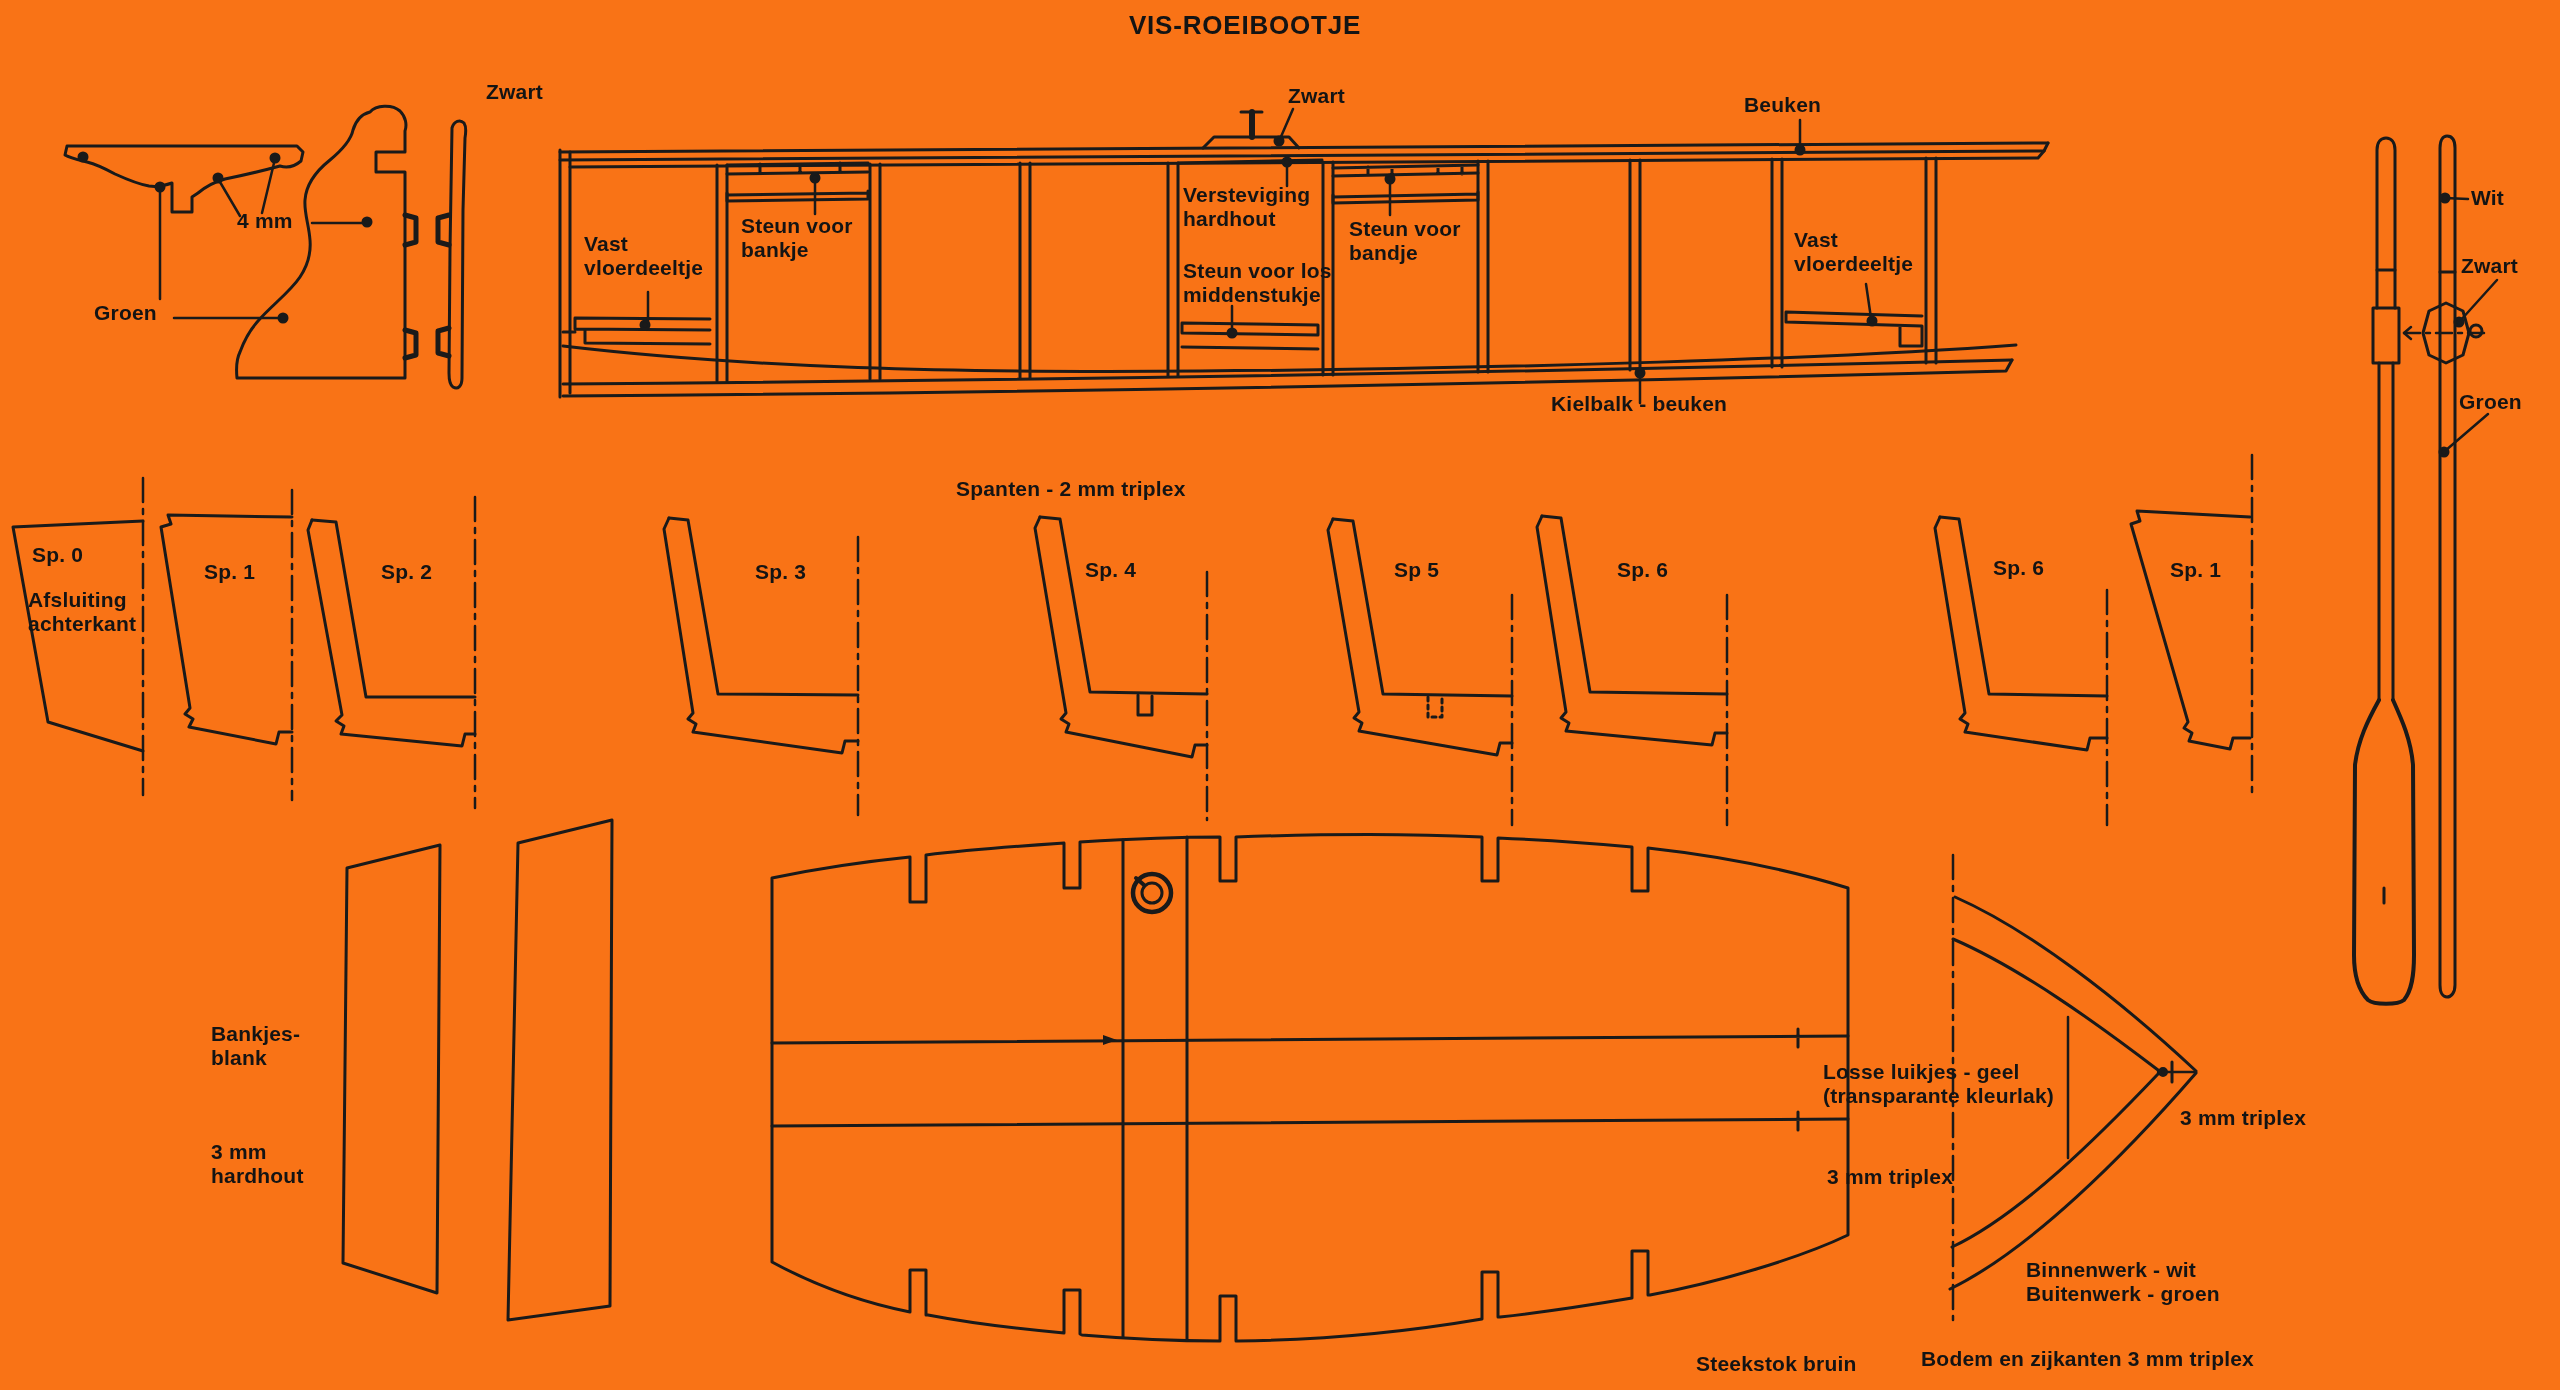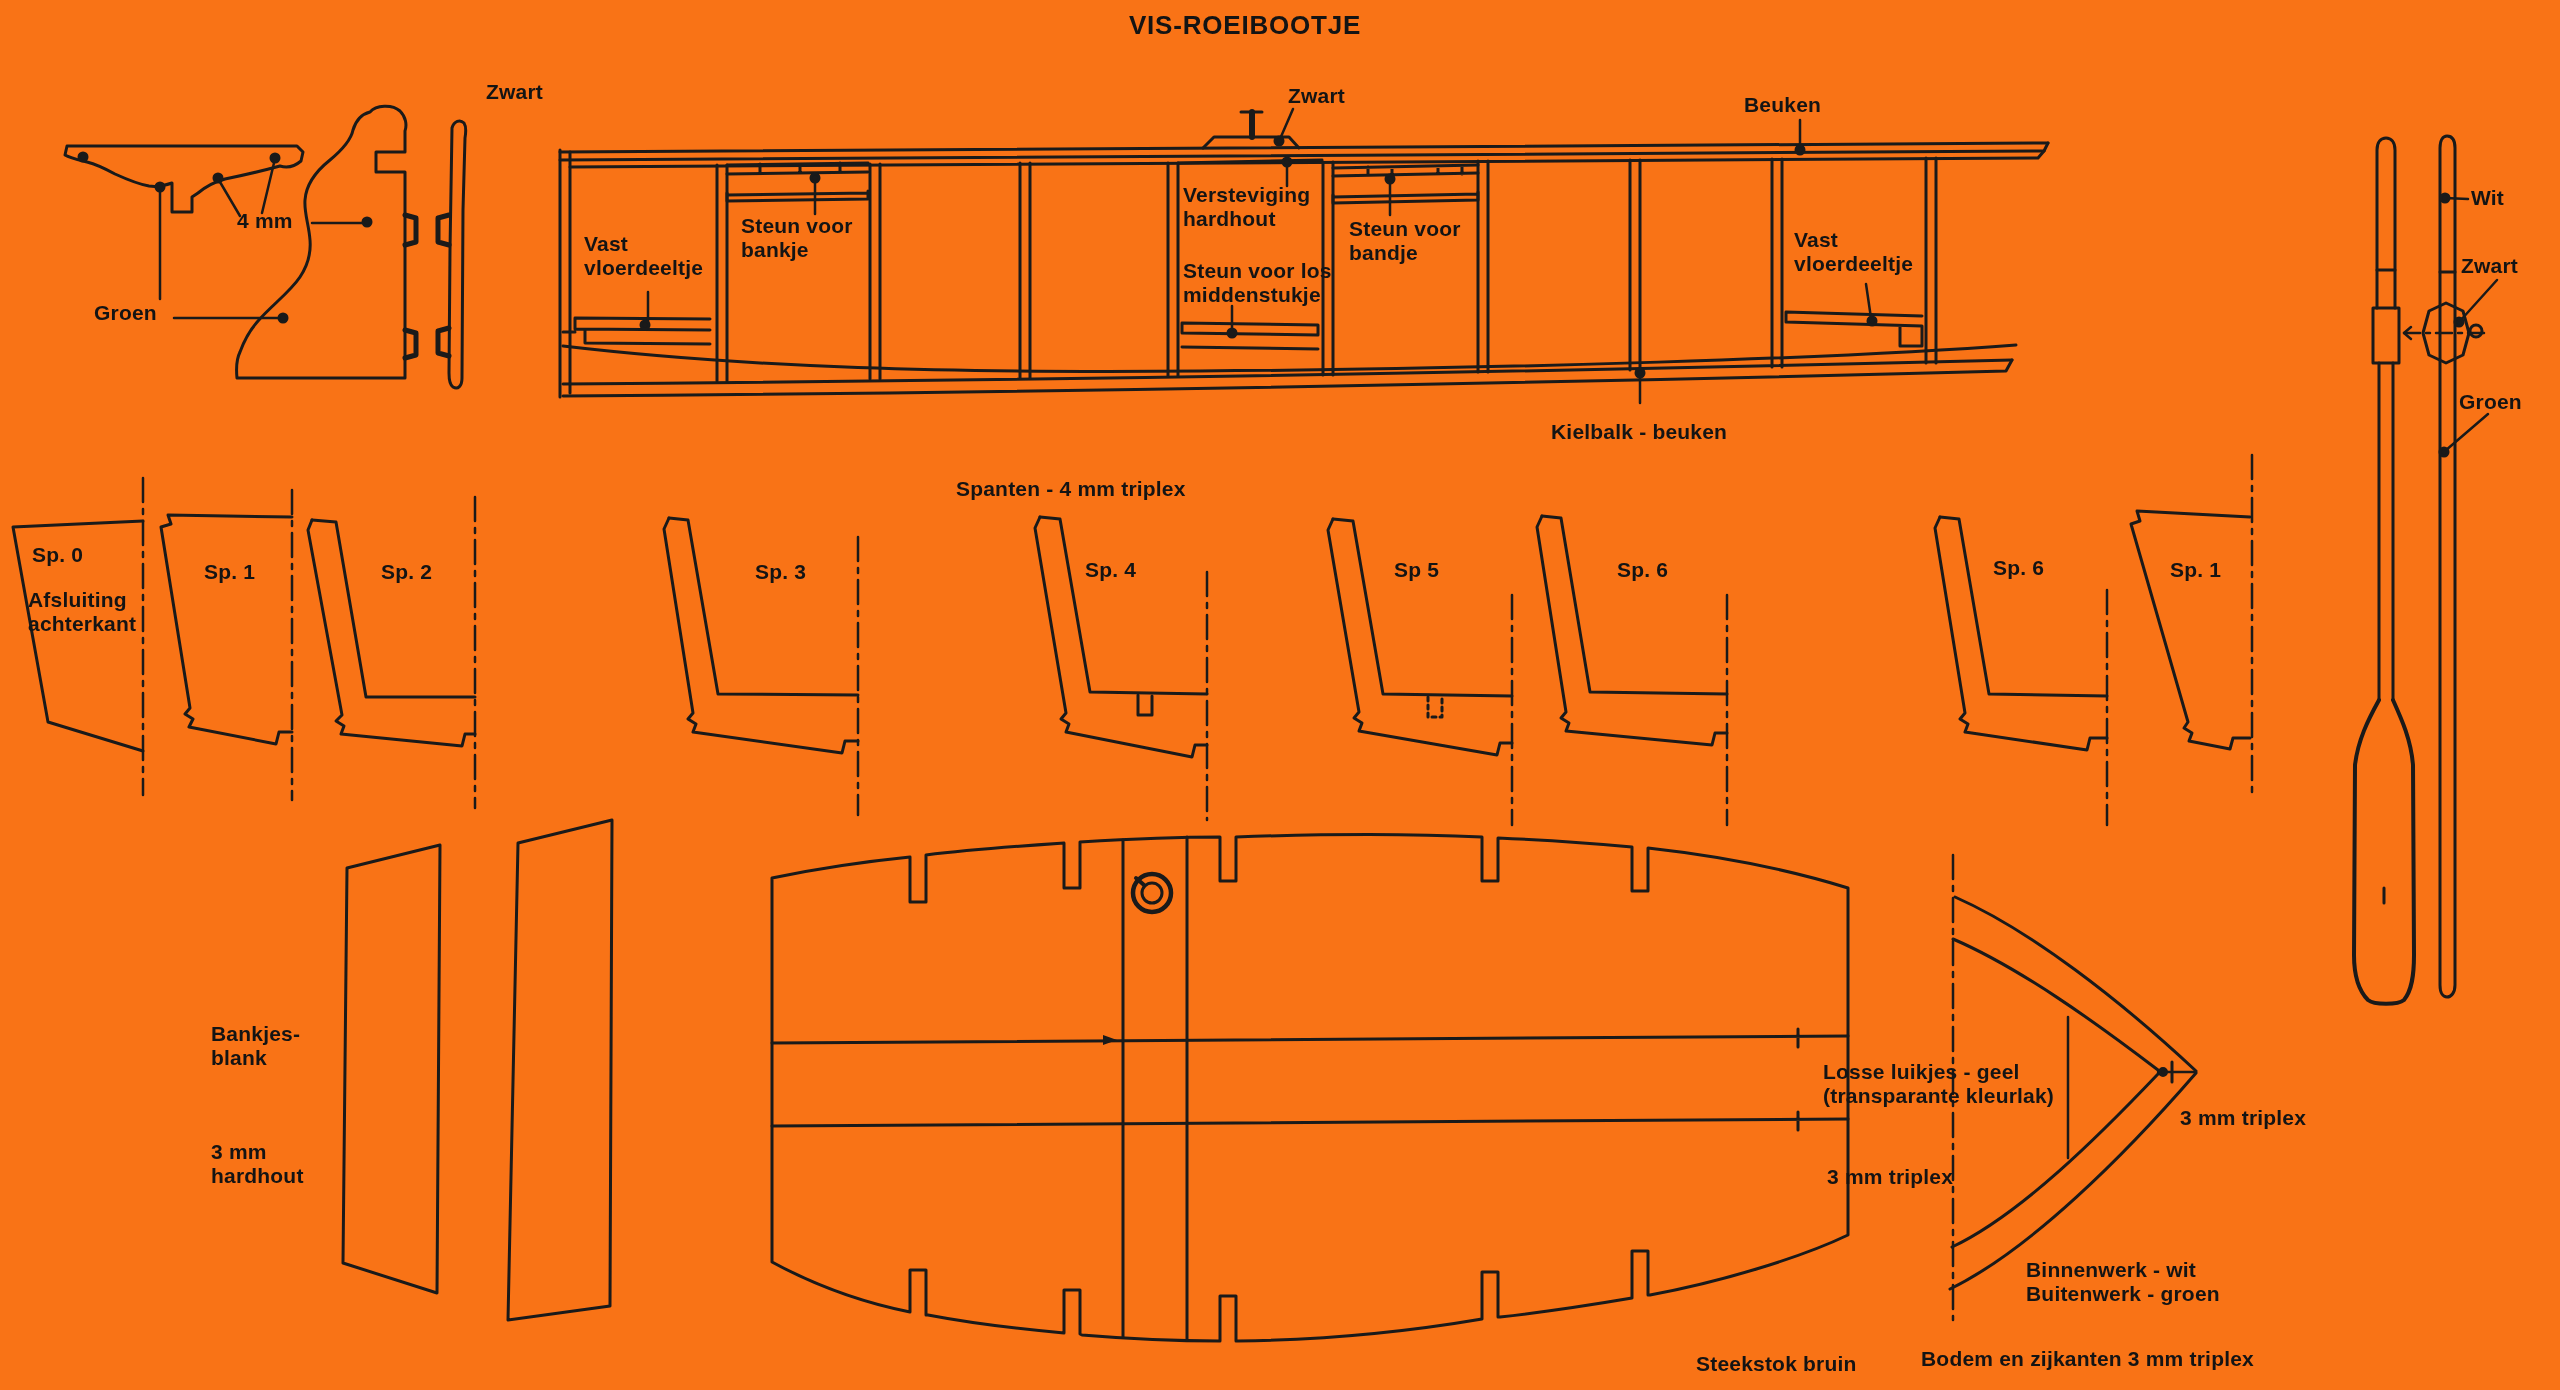--- a/index.html
+++ b/index.html
@@ -225,23 +225,23 @@
   <div class="lbl" style="left:741px;top:214px">Steun voor
 bankje</div>
   <div class="lbl" style="left:1183px;top:183px">Versteviging
 hardhout</div>
   <div class="lbl" style="left:1183px;top:259px">Steun voor los
 middenstukje</div>
   <div class="lbl" style="left:1349px;top:217px">Steun voor
 bandje</div>
   <div class="lbl" style="left:1794px;top:228px">Vast
 vloerdeeltje</div>
-  <div class="lbl" style="left:1551px;top:420px">Kielbalk - beuken</div>
-
-  <div class="lbl" style="left:956px;top:477px">Spanten - 4 mm triplex</div>
+  <div class="lbl" style="left:1551px;top:392px">Kielbalk - beuken</div>
+
+  <div class="lbl" style="left:956px;top:477px">Spanten - 2 mm triplex</div>
   <div class="lbl" style="left:32px;top:543px">Sp. 0</div>
   <div class="lbl" style="left:28px;top:588px">Afsluiting
 achterkant</div>
   <div class="lbl" style="left:204px;top:560px">Sp. 1</div>
   <div class="lbl" style="left:381px;top:560px">Sp. 2</div>
   <div class="lbl" style="left:755px;top:560px">Sp. 3</div>
   <div class="lbl" style="left:1085px;top:558px">Sp. 4</div>
   <div class="lbl" style="left:1394px;top:558px">Sp 5</div>
   <div class="lbl" style="left:1617px;top:558px">Sp. 6</div>
   <div class="lbl" style="left:1993px;top:556px">Sp. 6</div>

